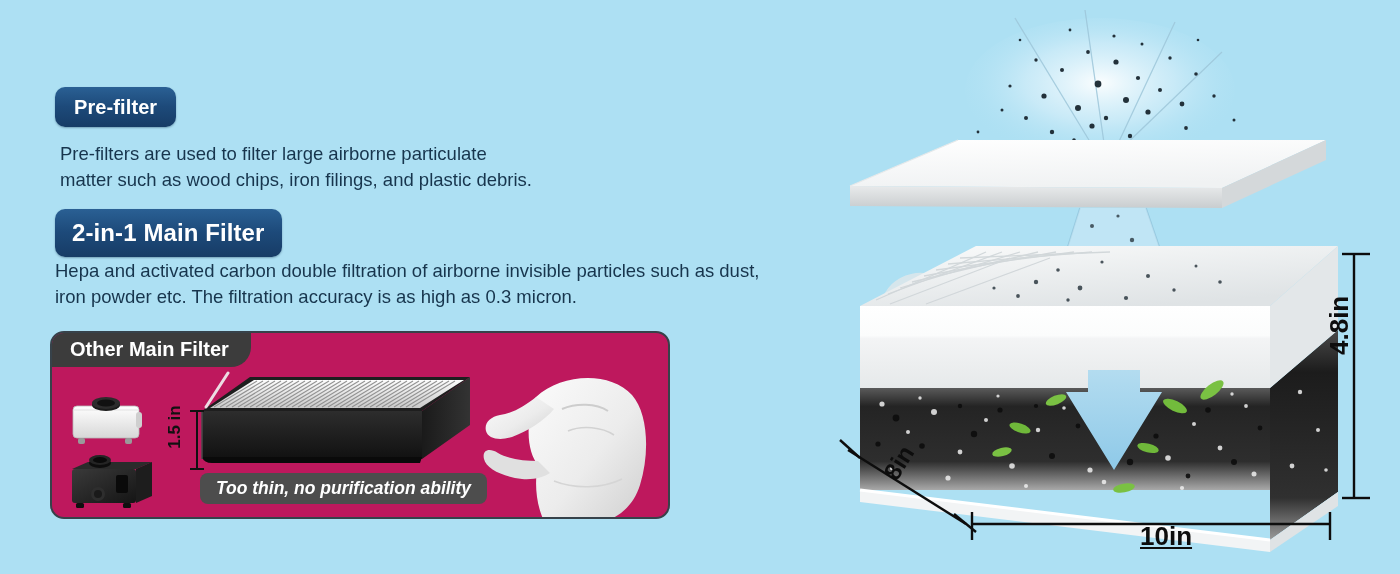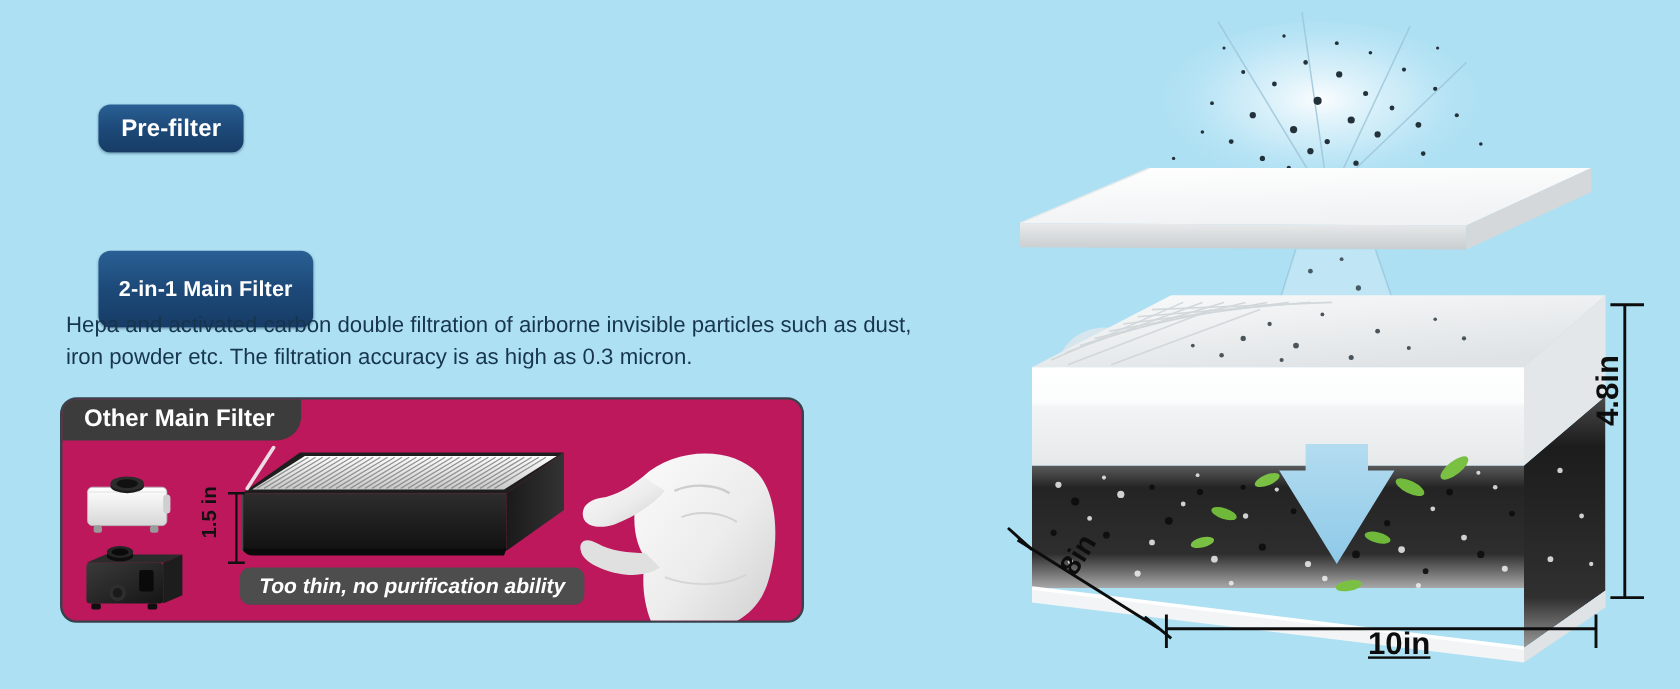--- a/index.html
+++ b/index.html
@@ -36,35 +36,34 @@
     display: inline-flex;
     align-items: center;
     justify-content: center;
     color: #ffffff;
     font-weight: bold;
     letter-spacing: .1px;
     border-radius: 10px;
     background: linear-gradient(180deg, #2a6094 0%, #1d4a7a 48%, #173c66 100%);
     box-shadow: 0 1px 2px rgba(10,40,70,.35);
     white-space: nowrap;
-    margin-left: 27px;
   }
   #badge-prefilter {
     left: 55px;
     top: 87px;
     height: 40px;
     padding: 0 19px;
     font-size: 20px;
   }
   #badge-main {
     left: 55px;
     top: 209px;
     height: 48px;
-    padding: 8px 17px;
-    font-size: 18px;
+    padding: 0 17px;
+    font-size: 24px;
   }
 
   .body-text {
     position: absolute;
     color: #17354d;
     font-size: 18.5px;
     line-height: 26px;
     white-space: pre-line;
   }
   #text-prefilter { left: 60px; top: 141px; width: 620px; }
@@ -192,20 +191,22 @@
 </style>
 </head>
 <body>
 
 <div id="stage">
 
   <div class="left-col">
 
     <div class="badge" id="badge-prefilter">Pre-filter</div>
 
+    <div class="body-text" id="text-prefilter">Pre-filters are used to filter large airborne particulate
+matter such as wood chips, iron filings, and plastic debris.</div>
 
     <div class="badge" id="badge-main">2-in-1 Main Filter</div>
 
     <div class="body-text" id="text-main">Hepa and activated carbon double filtration of airborne invisible particles such as dust,
 iron powder etc. The filtration accuracy is as high as 0.3 micron.</div>
 
     <div id="other-panel">
 
       <div id="other-tab">Other Main Filter</div>
 

